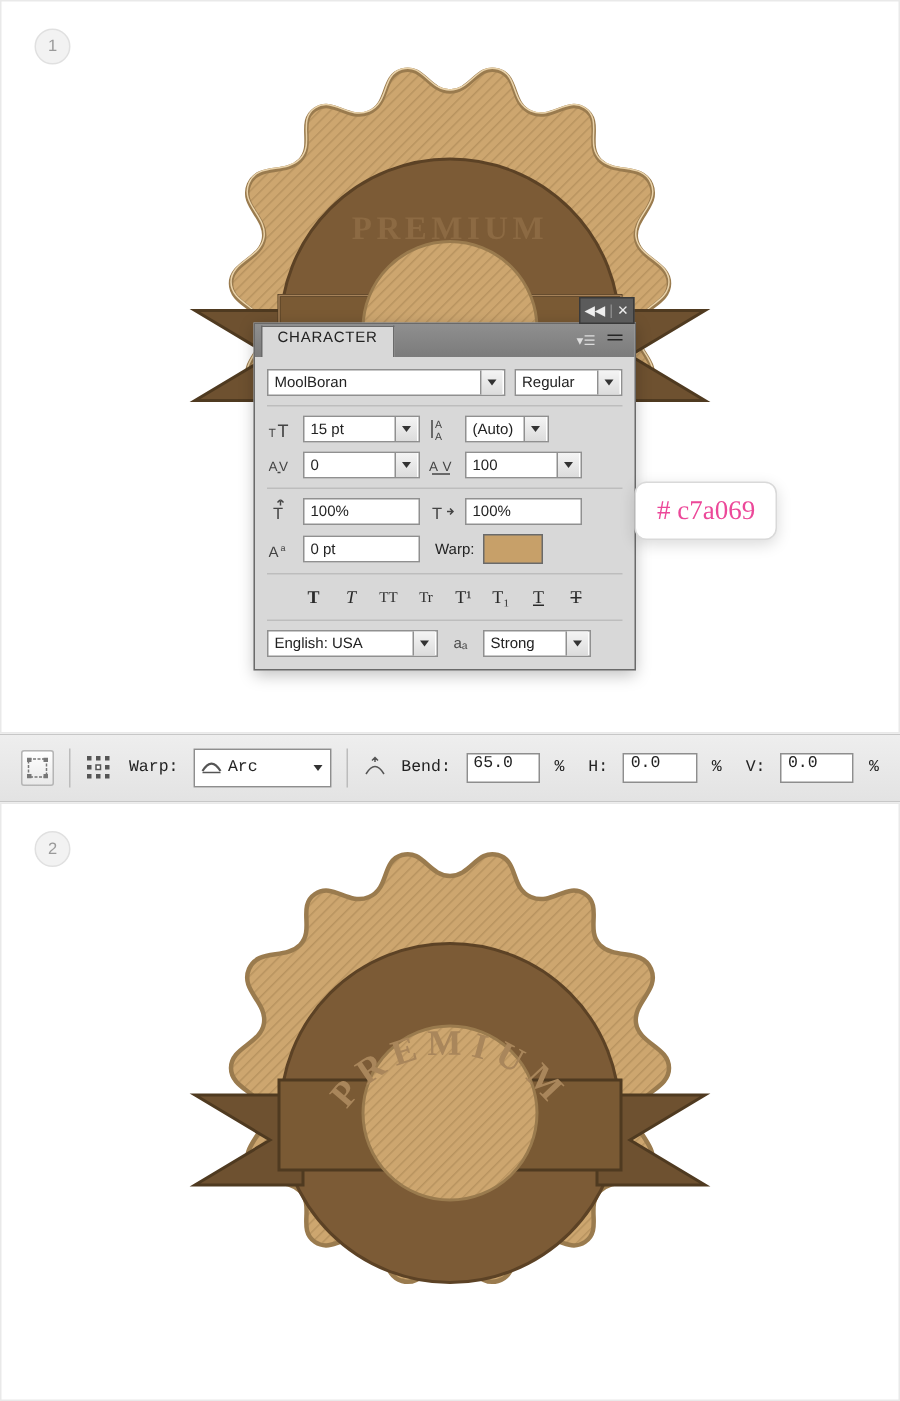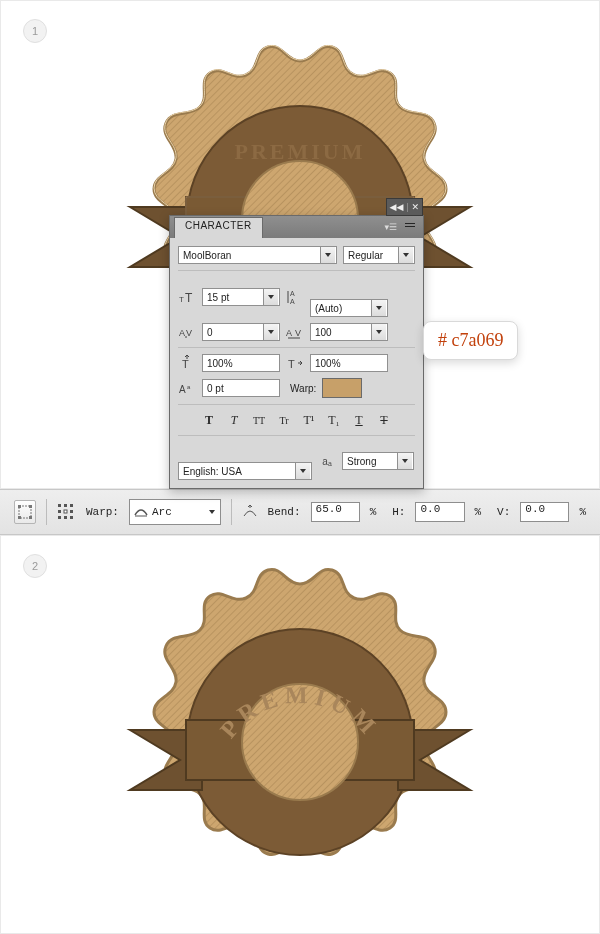--- a/index.html
+++ b/index.html
@@ -131,21 +131,21 @@
   .lang-row{display:flex;align-items:center;gap:6px;padding-bottom:2px;}
 
   
   .hex-callout{
     position:absolute;
     background:#fff;
     border:1px solid #d9d9d9;
     border-radius:8px;
     padding:8px 14px;
     font-family:"Comic Sans MS","Chalkboard SE",cursive;
-    font-size:18px; color:#c2410c;
+    font-size:18px; color:#ec4899;
     box-shadow:0 3px 10px rgba(0,0,0,0.15);
   }
 
   
   .warp-bar{
     height:44px;
     background:linear-gradient(#eeeeee,#e3e3e3);
     border-top:1px solid #c7c7c7;
     border-bottom:1px solid #c7c7c7;
     display:flex;align-items:center;
@@ -233,21 +233,21 @@
           <span class="val">15 pt</span>
           <span class="cp-caret"></span>
         </div>
         <span class="ico">
           <svg width="16" height="16">
               <text x="3" y="7" font-size="7" fill="#444">A</text>
               <text x="3" y="15" font-size="7" fill="#444">A</text>
               <path d="M1 2 L1 14" stroke="#444" stroke-width="1"></path>
             </svg>
         </span>
-        <div class="cp-select" style="width:78px;margin-top:22px;">
+        <div class="cp-select" style="width:56px;">
           <span class="val">(Auto)</span>
           <span class="cp-caret"></span>
         </div>
       </div>
 
       <div class="cp-row">
         <span class="ico">
           <svg width="16" height="14">
               <text x="0" y="11" font-size="9" fill="#444">A</text>
               <text x="7" y="11" font-size="9" fill="#444">V</text>
@@ -311,21 +311,21 @@
         <div class="sty-btn" style="font-style:italic">T</div>
         <div class="sty-btn" style="font-size:10px">TT</div>
         <div class="sty-btn" style="font-size:10px">Tr</div>
         <div class="sty-btn">T¹</div>
         <div class="sty-btn">T₁</div>
         <div class="sty-btn" style="text-decoration:underline">T</div>
         <div class="sty-btn" style="text-decoration:line-through">T</div>
       </div>
 
       <div class="lang-row">
-        <div class="cp-select" style="width:134px;margin-top:20px;">
+        <div class="cp-select" style="width:114px;">
           <span class="val">English: USA</span>
           <span class="cp-caret"></span>
         </div>
         <span class="ico">aₐ</span>
         <div class="cp-select" style="width:72px;">
           <span class="val">Strong</span>
           <span class="cp-caret"></span>
         </div>
       </div>
     </div>

